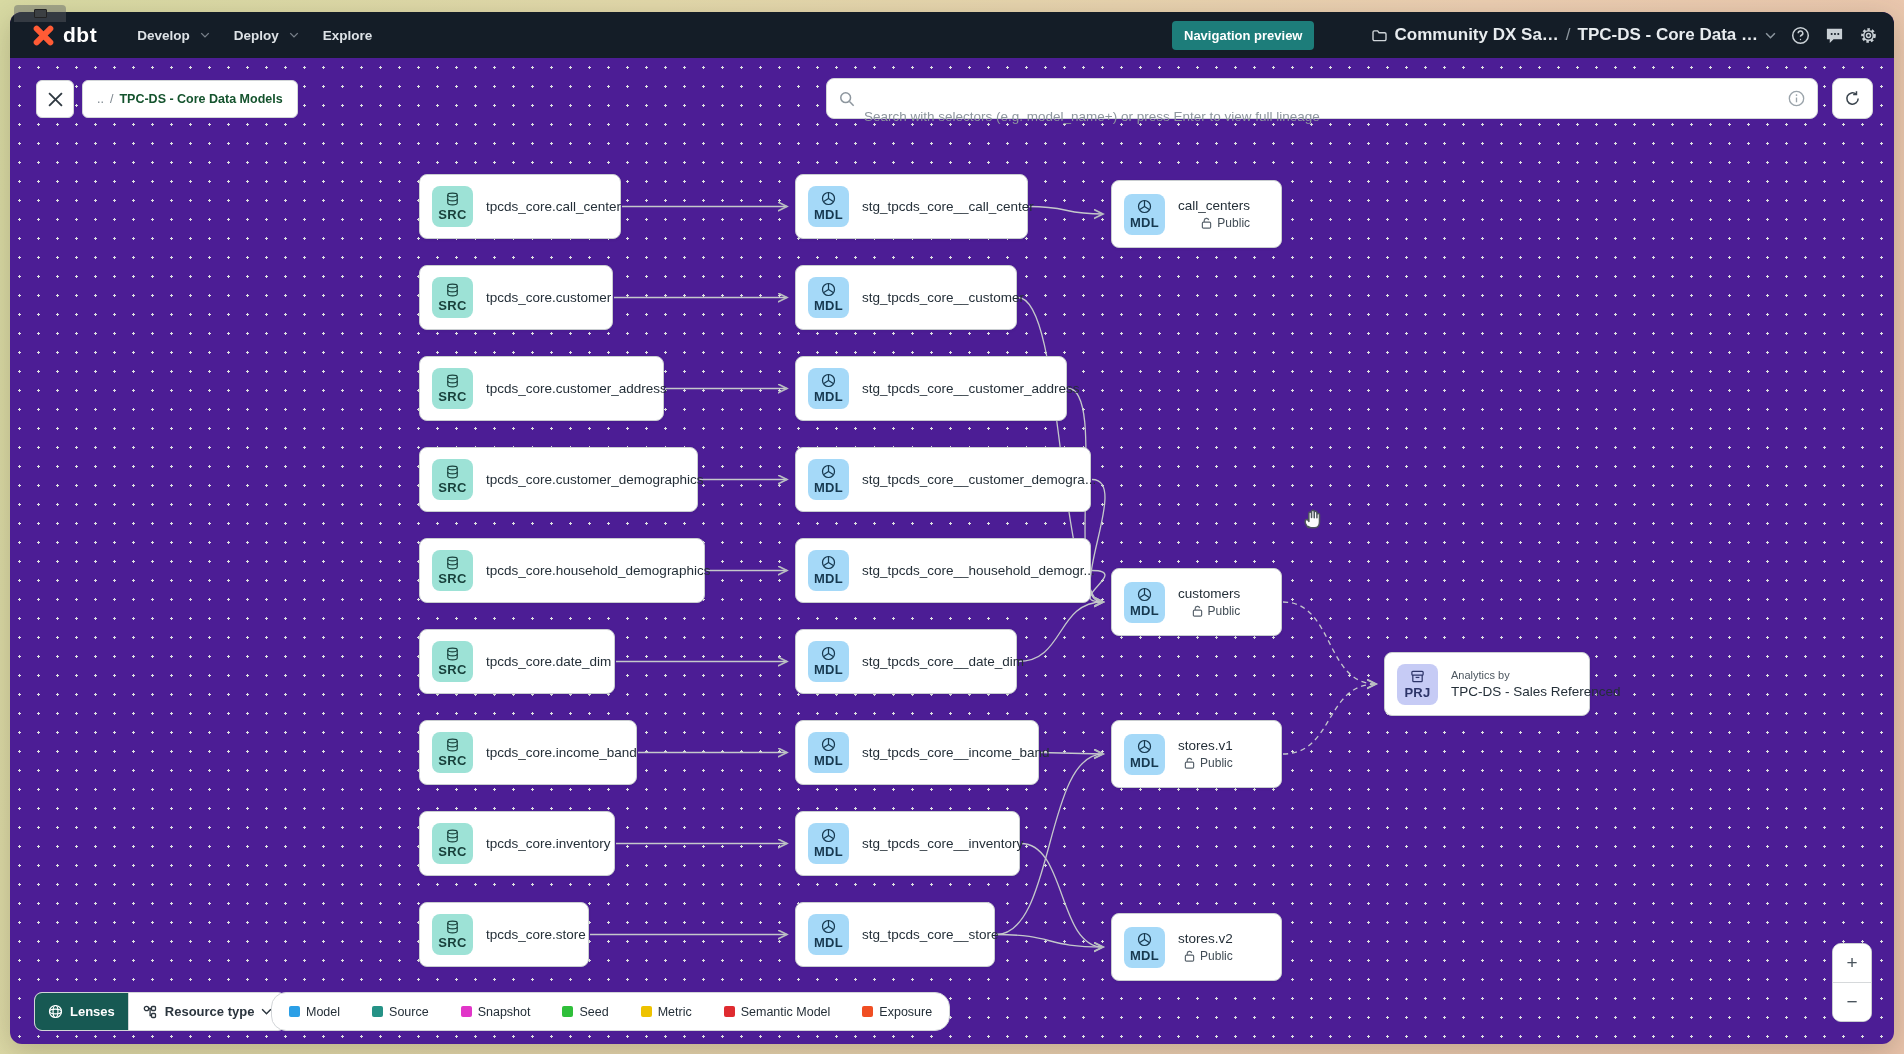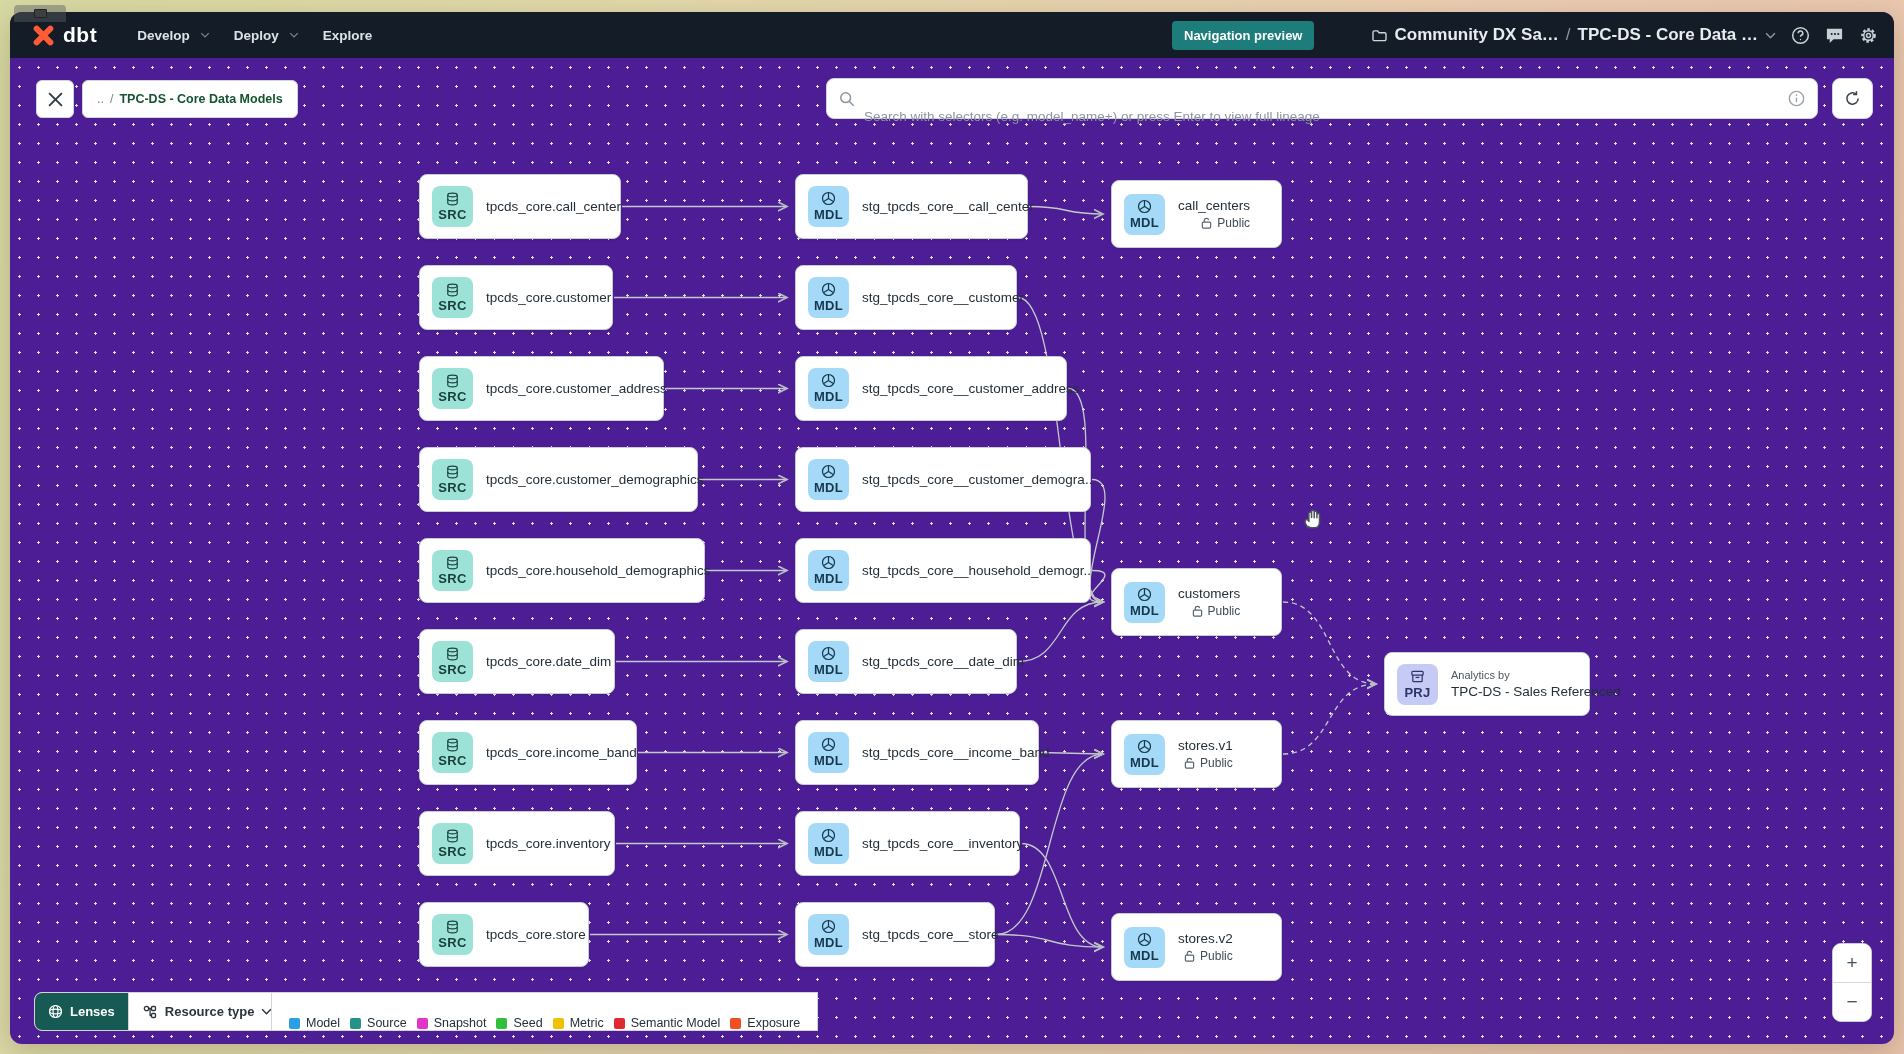--- a/index.html
+++ b/index.html
@@ -68,21 +68,21 @@
   
   .hand-cursor{position:absolute;left:1300px;top:505px;z-index:60;pointer-events:none;}
 
   
   .lenses-group{position:absolute;left:34px;top:992px;height:39px;display:flex;border:1px solid #d2d5d8;
     border-radius:8px;overflow:hidden;z-index:30;background:#fff;}
   .lenses-seg{display:flex;align-items:center;gap:7px;padding:0 13px;font-size:13px;cursor:pointer;}
   .lenses-seg.dark{background:#175953;color:#fff;font-weight:bold;}
   .lenses-seg.light{color:#2b353e;font-weight:bold;border-left:1px solid #d2d5d8;}
   .legend-chip{position:absolute;left:271px;top:992px;height:39px;background:#fff;border:1px solid #d2d5d8;
-    border-radius:0;display:flex;align-items:flex-end;gap:10px;padding:0 17px;z-index:30;}
+    border-radius:15px;display:flex;align-items:center;gap:32px;padding:0 17px;z-index:30;}
   .legend-item{display:flex;align-items:center;gap:6px;font-size:12.5px;color:#242f38;}
   .legend-sw{width:11px;height:11px;border-radius:2px;flex-shrink:0;}
   .zoomctl{position:absolute;left:1832px;top:943px;width:40px;background:#fff;border:1px solid #c9cdd0;
     border-radius:9px;overflow:hidden;z-index:30;display:flex;flex-direction:column;}
   .zoomctl button{height:38px;border:none;background:#fff;font-size:19px;color:#4a545d;cursor:pointer;
     font-family:inherit;}
   .zoomctl .divider{height:1px;background:#d6d9db;}
 </style>
 </head>
 <body>

